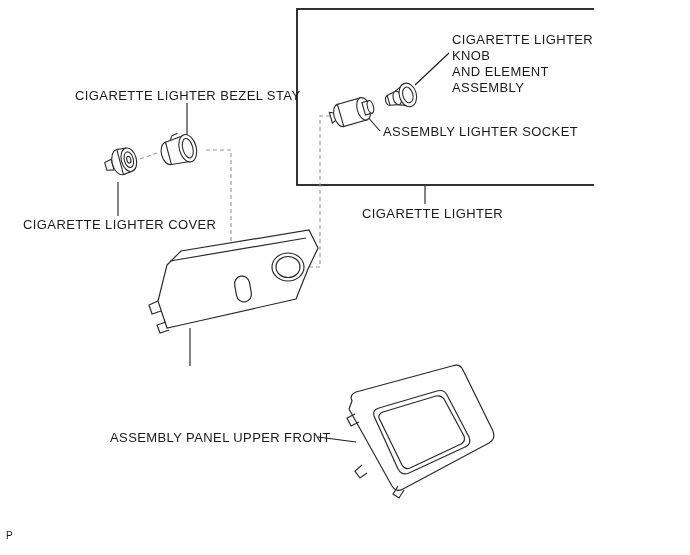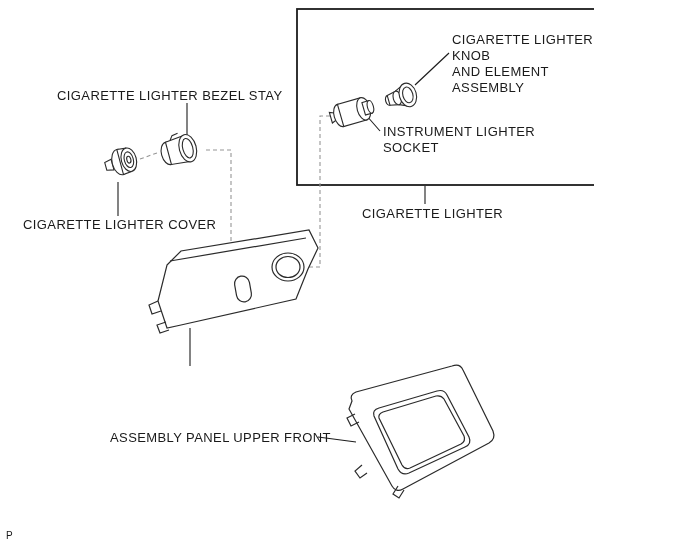--- a/index.html
+++ b/index.html
@@ -107,25 +107,25 @@
         <path d="M 355 414 l -8 4 l 4 8 l 8 -4" fill="none"></path>
         <path d="M 362 465 l -7 6 l 5 7 l 7 -5" fill="none"></path>
         <path d="M 398 486 l -5 8 l 6 4 l 5 -8" fill="none"></path>
       </g>
     </g>
   </svg>
 
   <div class="label" style="left:452px; top:32px;">CIGARETTE LIGHTER KNOB
 AND ELEMENT ASSEMBLY</div>
 
-  <div class="label" style="left:383px; top:124px;">INSTRUMENT LIGHTER SOCKET</div>
+  <div class="label" style="left:383px; top:124px;">ASSEMBLY LIGHTER SOCKET</div>
 
   <div class="label" style="left:362px; top:206px;">CIGARETTE LIGHTER</div>
 
-  <div class="label" style="left:57px; top:88px;">CIGARETTE LIGHTER BEZEL STAY</div>
+  <div class="label" style="left:75px; top:88px;">CIGARETTE LIGHTER BEZEL STAY</div>
 
   <div class="label" style="left:23px; top:217px;">CIGARETTE LIGHTER COVER</div>
 
 
   <div class="label" style="left:110px; top:430px;">ASSEMBLY PANEL UPPER FRONT</div>
 
   <div class="footer-mark">P</div>
 </div>
 
 </body></html>

